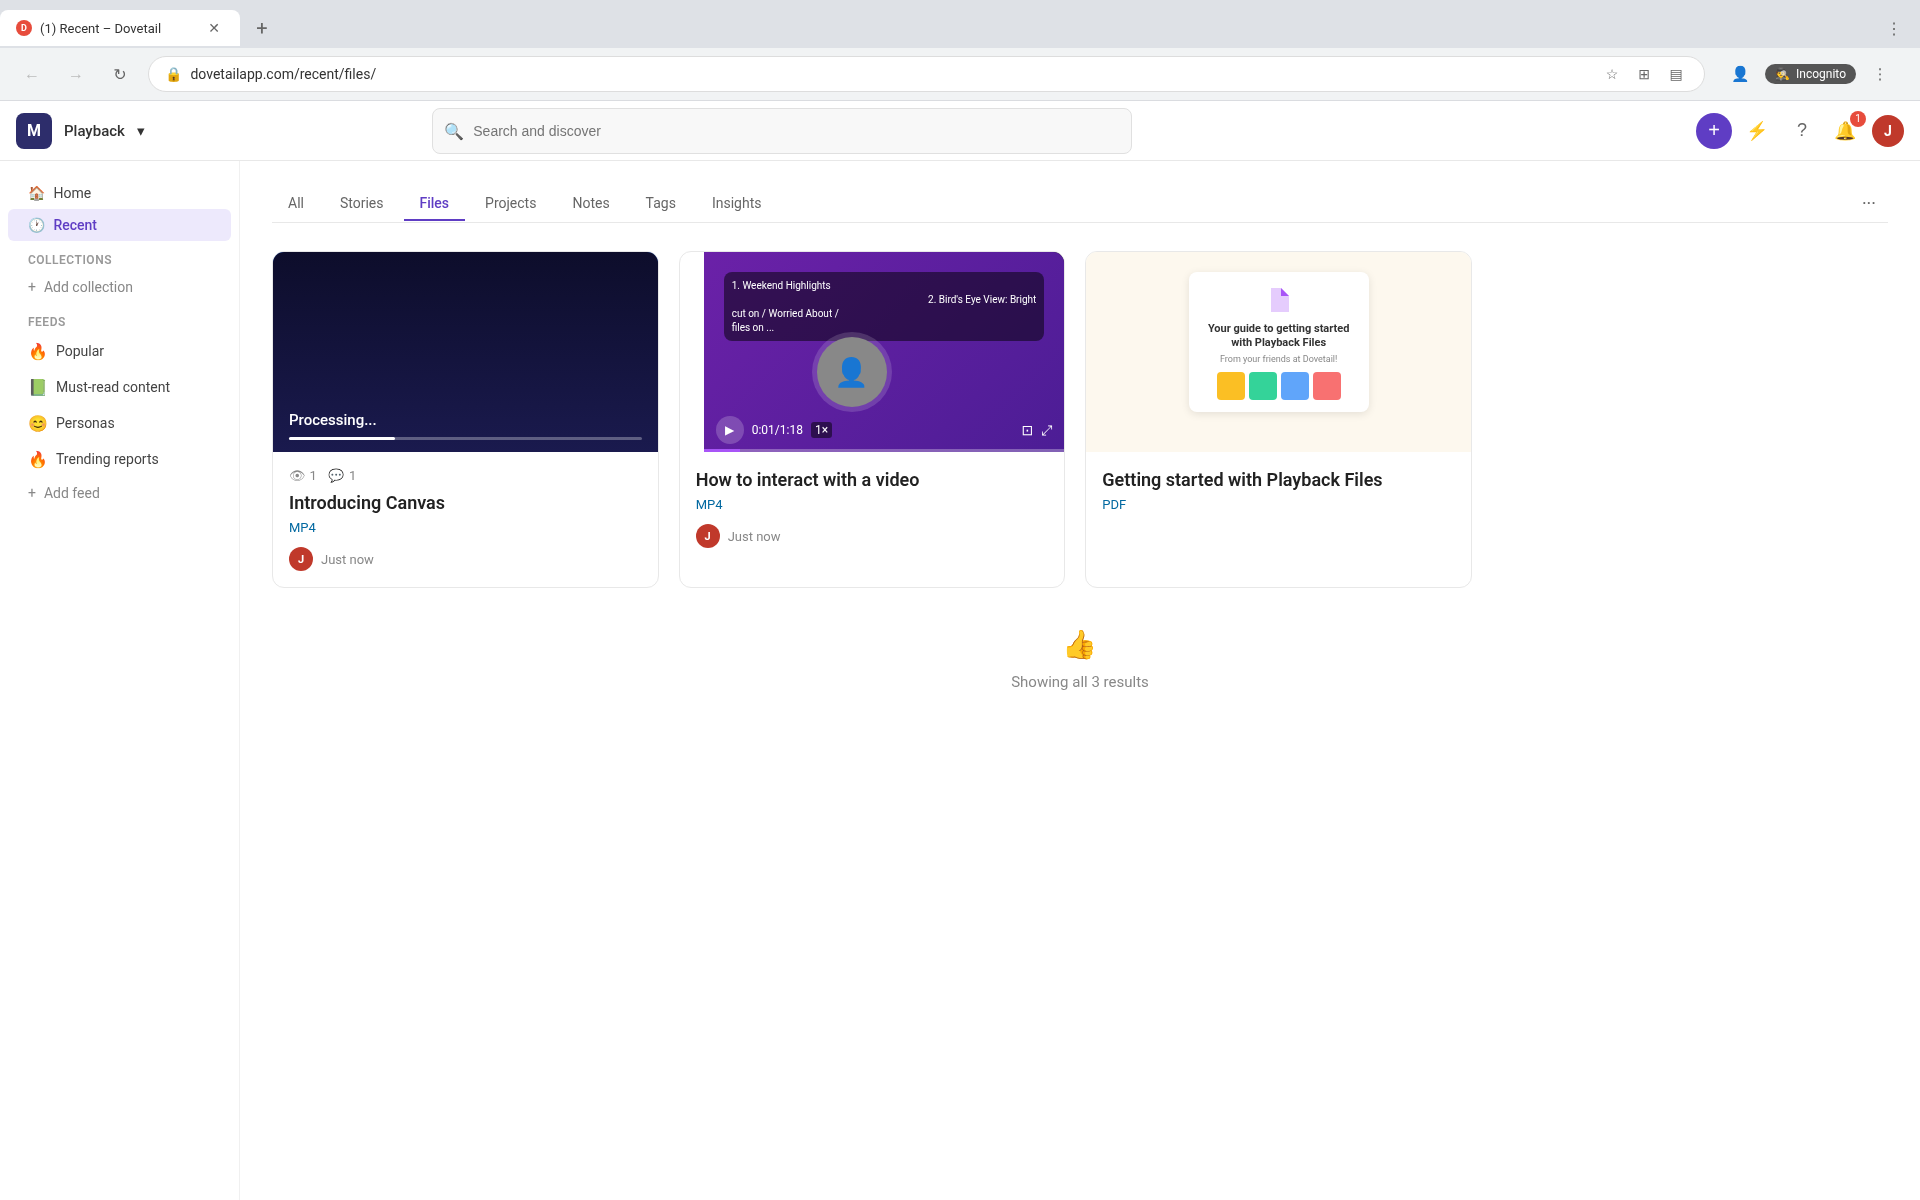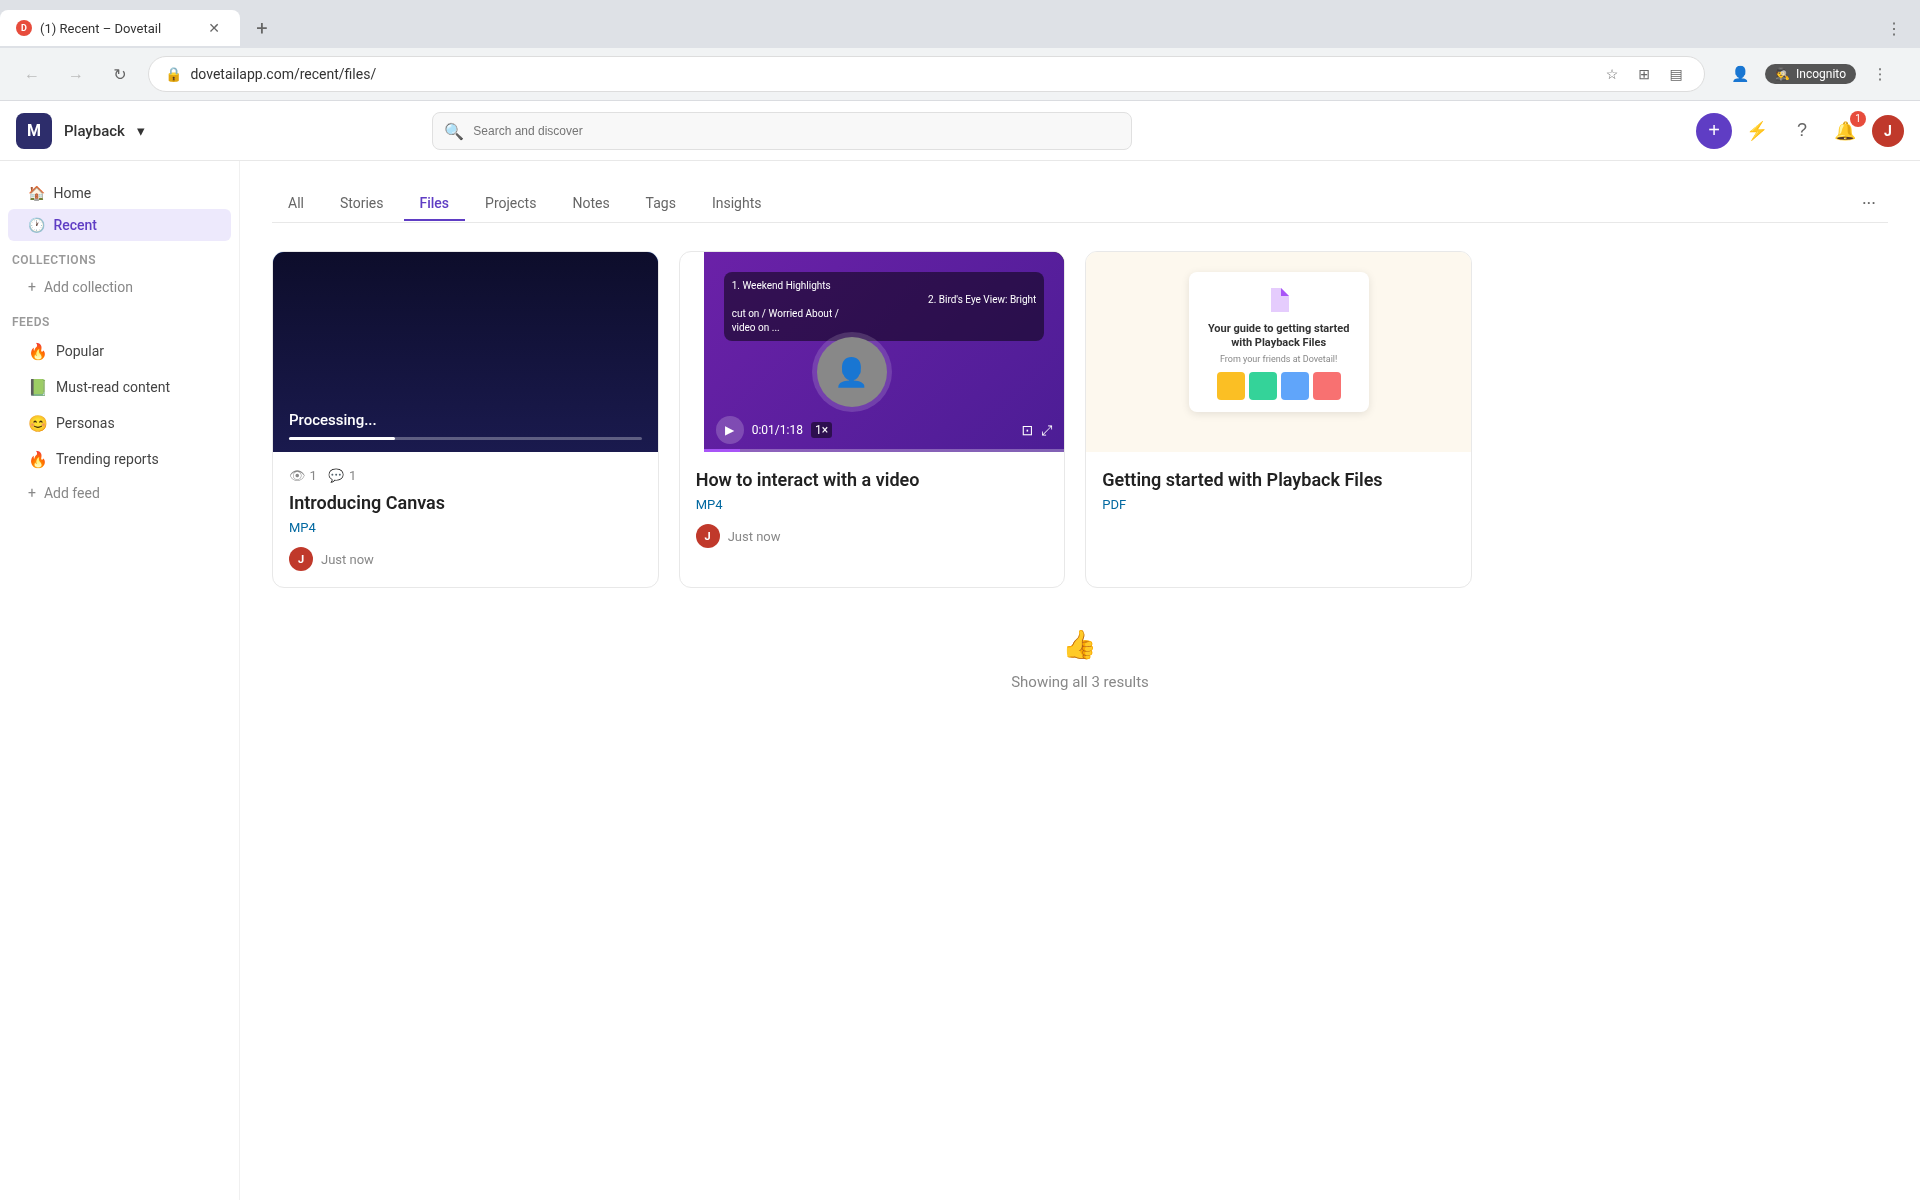--- a/index.html
+++ b/index.html
@@ -29,37 +29,37 @@
     .browser-action-btn { width: 32px; height: 32px; border-radius: 50%; display: flex; align-items: center; justify-content: center; color: #666; font-size: 15px; cursor: pointer; }
     .incognito-badge { background: #555; color: white; padding: 3px 10px; border-radius: 12px; font-size: 12px; display: flex; align-items: center; gap: 6px; }
 
     
     .app { display: flex; flex-direction: column; height: calc(1200px - 100px); }
     .app-header { display: flex; align-items: center; padding: 0 16px; height: 60px; border-bottom: 1px solid #e8e8e8; gap: 12px; flex-shrink: 0; }
     .workspace-avatar { width: 36px; height: 36px; border-radius: 8px; background: #2d2d6b; color: white; display: flex; align-items: center; justify-content: center; font-weight: bold; font-size: 16px; flex-shrink: 0; }
     .app-name { font-size: 15px; font-weight: 500; color: #333; display: flex; align-items: center; gap: 12px; cursor: pointer; }
     .search-bar { flex: 1; max-width: 700px; margin: 0 auto; }
     .search-wrapper { position: relative; width: 100%; }
-    .search-wrapper input { width: 100%; height: 38px; border: 1px solid #e0e0e0; border-radius: 8px; padding: 0 16px 0 40px; font-size: 12px; color: #0f172a; background: #f8f8f8; outline: none; }
+    .search-wrapper input { width: 100%; height: 46px; border: 1px solid #e0e0e0; border-radius: 8px; padding: 0 16px 0 40px; font-size: 14px; color: #0f172a; background: #f8f8f8; outline: none; }
     .search-icon-inside { position: absolute; left: 12px; top: 50%; transform: translateY(-50%); color: #999; font-size: 16px; }
     .header-actions { display: flex; align-items: center; gap: 8px; margin-left: auto; }
     .header-btn { width: 36px; height: 36px; border-radius: 50%; display: flex; align-items: center; justify-content: center; color: #666; font-size: 18px; cursor: pointer; background: none; border: none; }
     .header-btn-plus { width: 36px; height: 36px; border-radius: 50%; background: #5f3dc4; color: white; display: flex; align-items: center; justify-content: center; font-size: 20px; cursor: pointer; border: none; }
     .notification-badge { position: relative; }
     .badge { position: absolute; top: -2px; right: -2px; background: #e74c3c; color: white; border-radius: 50%; width: 16px; height: 16px; font-size: 10px; display: flex; align-items: center; justify-content: center; }
     .user-avatar { width: 32px; height: 32px; border-radius: 50%; background: #c0392b; color: white; display: flex; align-items: center; justify-content: center; font-size: 14px; font-weight: bold; cursor: pointer; }
 
     
     .main-content { display: flex; flex: 1; overflow: hidden; }
 
     
     .sidebar { width: 240px; padding: 16px 0; border-right: 1px solid #f0f0f0; flex-shrink: 0; overflow-y: auto; }
     .sidebar-item { display: flex; align-items: center; padding: 8px 20px; cursor: pointer; font-size: 14px; color: #444; gap: 8px; border-radius: 6px; margin: 0 8px; }
     .sidebar-item.active { background: #ede9fc; color: #5f3dc4; font-weight: 500; }
-    .sidebar-section-title { font-size: 12px; font-weight: 600; color: #999; padding: 12px 20px 4px 12px; text-transform: uppercase; letter-spacing: 0.5px; }
+    .sidebar-section-title { font-size: 12px; font-weight: 600; color: #999; padding: 12px 20px 4px 28px; text-transform: uppercase; letter-spacing: 0.5px; }
     .sidebar-add-item { display: flex; align-items: center; padding: 8px 20px; cursor: pointer; font-size: 14px; color: #888; gap: 8px; margin: 0 8px; border-radius: 6px; }
     .feed-icon { width: 20px; height: 20px; display: flex; align-items: center; justify-content: center; font-size: 16px; flex-shrink: 0; }
 
     
     .content { flex: 1; padding: 24px 32px; overflow-y: auto; }
 
     
     .filter-tabs { display: flex; align-items: center; gap: 4px; margin-bottom: 28px; border-bottom: 1px solid #e8e8e8; padding-bottom: 0; }
     .filter-tab { padding: 8px 16px; font-size: 14px; color: #666; cursor: pointer; border-bottom: 2px solid transparent; margin-bottom: -1px; border-radius: 4px 4px 0 0; }
     .filter-tab.active { color: #5f3dc4; border-bottom-color: #5f3dc4; font-weight: 500; }
@@ -255,21 +255,21 @@
 
         <div class="card">
           <div class="card-thumbnail video" style="position:relative;margin-left:24px;">
 
             <div style="position:absolute;inset:0;background:linear-gradient(135deg,#6b21a8,#4c1d95);overflow:hidden;">
 
               <div style="position:absolute;top:20px;left:20px;right:20px;background:rgba(0,0,0,0.5);border-radius:8px;padding:8px;font-size:10px;color:white;">
                 <div style="margin-bottom:3px;">1. Weekend Highlights</div>
                 <div style="margin-bottom:3px;text-align:right;">2. Bird's Eye View: Bright</div>
                 <div style="margin-bottom:3px;">cut on / Worried About /</div>
-                <div>video on ...</div>
+                <div>files on ...</div>
               </div>
               <div style="position:absolute;top:40%;left:30%;width:80px;height:80px;border-radius:50%;background:rgba(255,255,255,0.15);display:flex;align-items:center;justify-content:center;overflow:hidden;">
                 <div style="width:70px;height:70px;border-radius:50%;background:#888;display:flex;align-items:center;justify-content:center;font-size:28px;">👤</div>
               </div>
             </div>
             <div class="video-controls">
               <div class="video-play">▶</div>
               <span class="video-time">0:01/1:18</span>
               <span class="video-speed">1×</span>
               <div class="video-icons">

